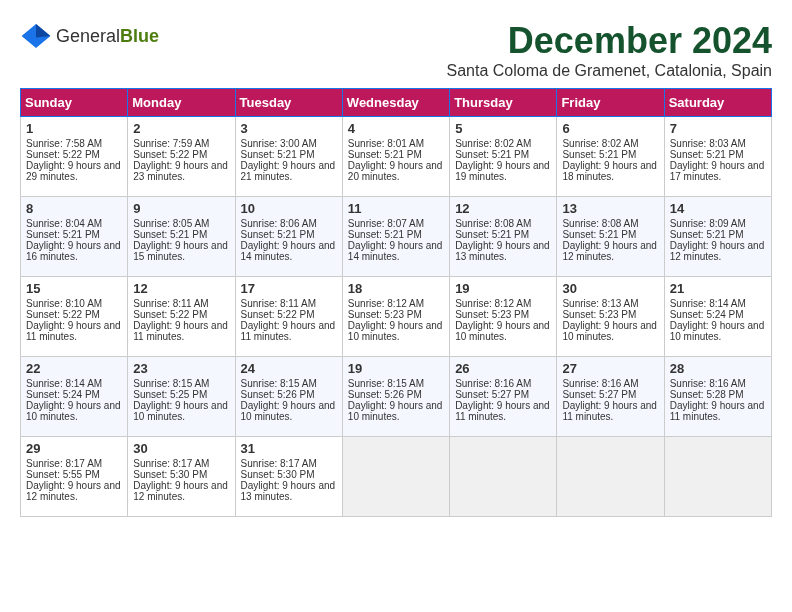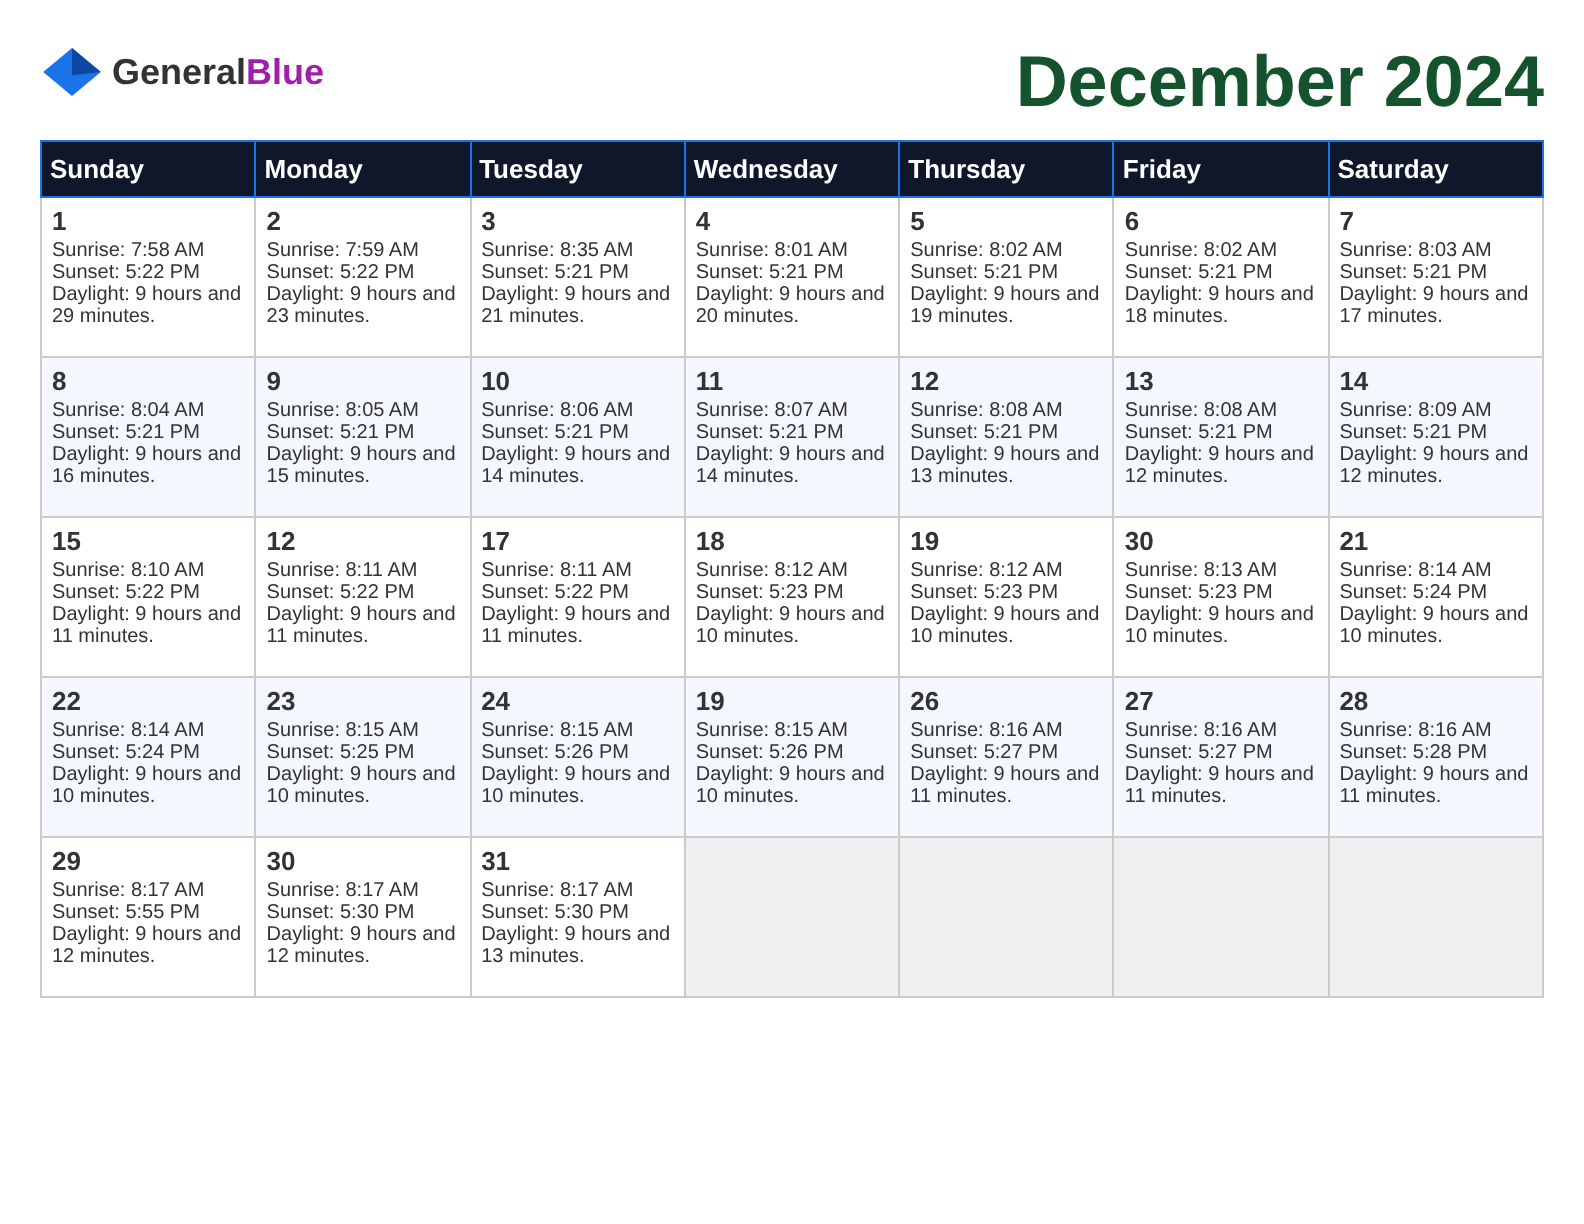--- a/index.html
+++ b/index.html
@@ -16,27 +16,27 @@
       align-items: flex-start;
       margin-bottom: 8px;
     }
     .logo {
       display: flex;
       align-items: center;
       gap: 4px;
     }
     .logo-text-general {
       font-size: 18px;
-      font-weight: bold;
+      font-weight: normal;
       color: #333;
     }
     .logo-text-blue {
       font-size: 18px;
       font-weight: bold;
-      color: #a21caf;
+      color: #4d7c0f;
     }
     .logo-icon {
       width: 32px;
       height: 32px;
     }
     .title-block {
       text-align: right;
     }
     .month-title {
       font-size: 36px;
@@ -46,21 +46,21 @@
     .location-title {
       font-size: 16px;
       color: #333;
     }
     table {
       width: 100%;
       border-collapse: collapse;
       table-layout: fixed;
     }
     thead th {
-      background-color: #0f172a;
+      background-color: #be185d;
       color: #fff;
       font-size: 13px;
       font-weight: bold;
       padding: 6px 4px;
       text-align: left;
       border: 1px solid #1a73e8;
     }
     tbody td {
       border: 1px solid #ccc;
       vertical-align: top;
@@ -93,20 +93,21 @@
     <svg class="logo-icon" viewBox="0 0 40 40" xmlns="http://www.w3.org/2000/svg">
       <polygon points="20,5 38,20 20,35 2,20" fill="#1a73e8"></polygon>
       <polygon points="20,5 38,20 20,22" fill="#0d47a1"></polygon>
     </svg>
     <div>
       <span class="logo-text-general">General</span><span class="logo-text-blue">Blue</span>
     </div>
   </div>
   <div class="title-block">
     <div class="month-title">December 2024</div>
+    <div class="location-title">Santa Coloma de Gramenet, Catalonia, Spain</div>
   </div>
 </div>
 
 <table>
   <thead>
     <tr>
     <th>Sunday</th>
         <th>Monday</th>
         <th>Tuesday</th>
         <th>Wednesday</th>
@@ -124,21 +125,21 @@
           <div>Daylight: 9 hours and 29 minutes.</div>
         </td>
         <td>
           <span class="day-number">2</span>
           <div>Sunrise: 7:59 AM</div>
           <div>Sunset: 5:22 PM</div>
           <div>Daylight: 9 hours and 23 minutes.</div>
         </td>
         <td>
           <span class="day-number">3</span>
-          <div>Sunrise: 8:35 AM</div>
+          <div>Sunrise: 3:00 AM</div>
           <div>Sunset: 5:21 PM</div>
           <div>Daylight: 9 hours and 21 minutes.</div>
         </td>
         <td>
           <span class="day-number">4</span>
           <div>Sunrise: 8:01 AM</div>
           <div>Sunset: 5:21 PM</div>
           <div>Daylight: 9 hours and 20 minutes.</div>
         </td>
         <td>

